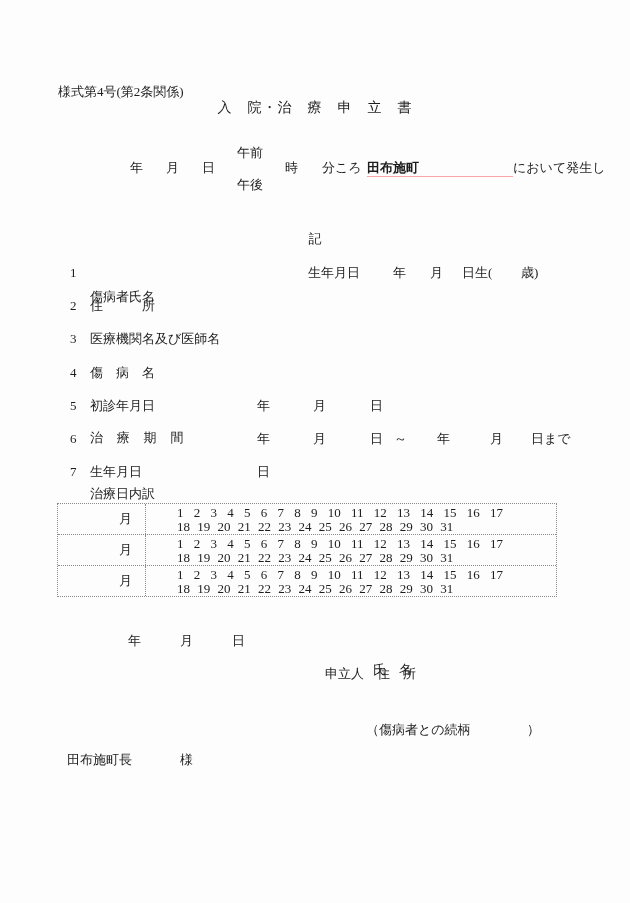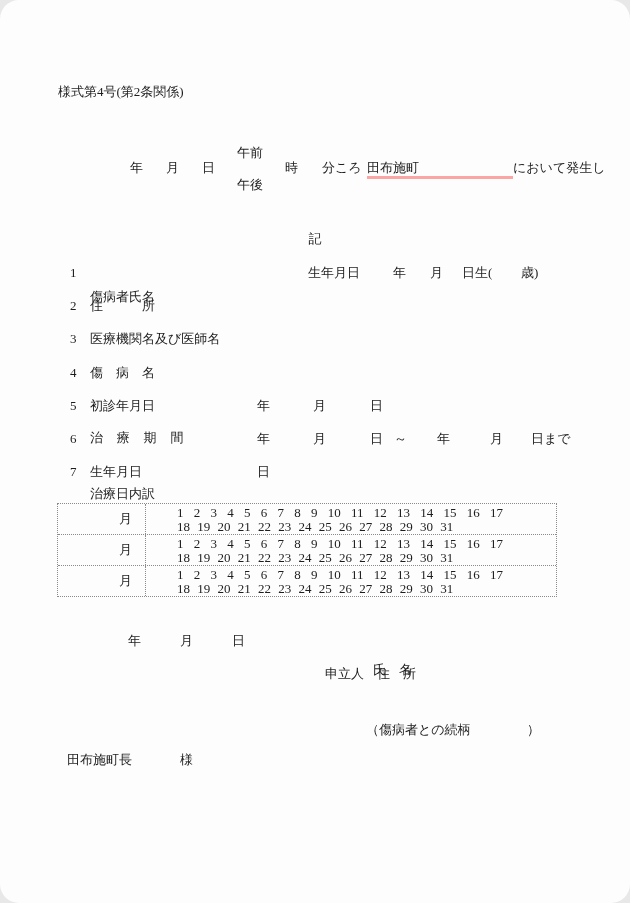--- a/index.html
+++ b/index.html
@@ -5,29 +5,29 @@
   html,body { margin:0; padding:0; background:#e8e8e8; }
   .page {
     position:relative;
     width:630px; height:903px;
     margin:0 auto;
     background:#fdfdfd;
     font-family:"Liberation Serif","DejaVu Serif",serif;
     font-size:13px;
     color:#1d1d1d;
     overflow:hidden;
-    border-radius:19px;
   }
   .abs { position:absolute; white-space:pre; line-height:16px; }
   .center { left:0; width:100%; text-align:center; }
   .doc-title { font-size:14px; letter-spacing:1px; }
   .u-field {
     position:absolute;
-    border-bottom:3px solid #fca5a5;
+    border-bottom:1px solid #fca5a5;
     height:16px;
+    font-weight:bold;
   }
   
   .i-year{left:130px;} .i-month{left:166px;} .i-day{left:202px;}
   .i-am{left:237px; top:145px;} .i-pm{left:237px; top:177px;}
   .i-hour{left:285px;} .i-minute{left:322px;}
   .i-occur{left:513px;}
   
   .item-no{left:70px;} .item-label{left:90px;}
   .spaced{word-spacing:6px;font-family:Liberation Mono, monospace;}
   
@@ -58,20 +58,21 @@
   }
   
   .f-year{left:128px;} .f-month{left:180px;} .f-day{left:232px;}
 </style>
 </head>
 <body>
 
 <div class="page">
 
   <div class="abs" style="left:58px; top:84px;">様式第4号(第2条関係)</div>
+  <div class="abs center doc-title" style="top:100px;">入　院・治　療　申　立　書</div>
 
   <div class="abs i-am">午前</div>
   <div>
     <span class="abs i-year" style="top:160px;">年</span>
     <span class="abs i-month" style="top:160px;">月</span>
     <span class="abs i-day" style="top:160px;">日</span>
     <span class="abs i-hour" style="top:160px;">時</span>
     <span class="abs i-minute" style="top:160px;">分ころ</span>
     <span class="abs u-field" style="left:367px; top:160px; width:146px;"><span>田布施町</span></span>
     <span class="abs i-occur" style="top:160px;">において発生し</span>

